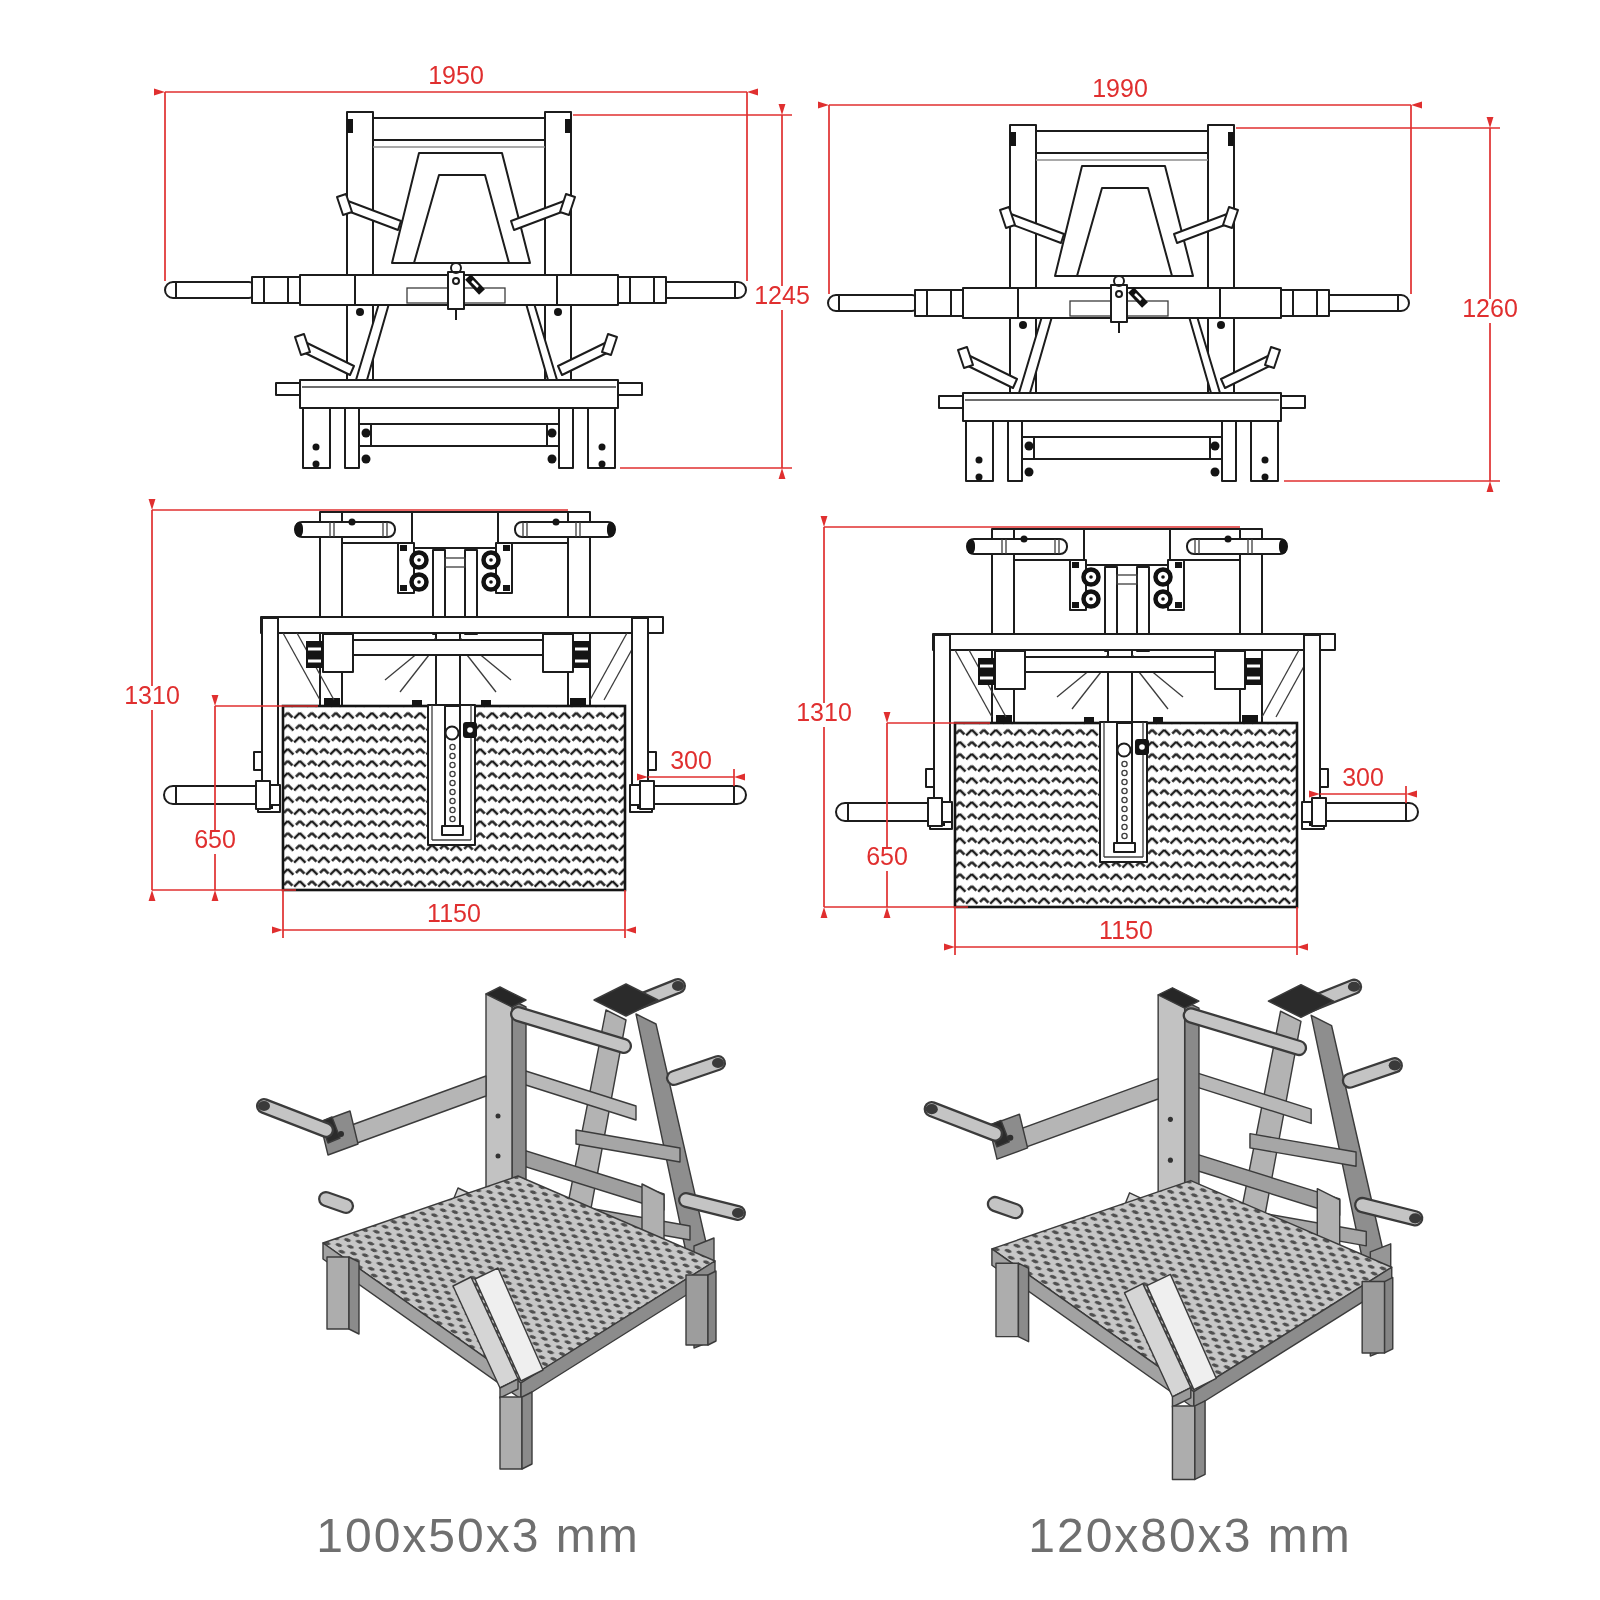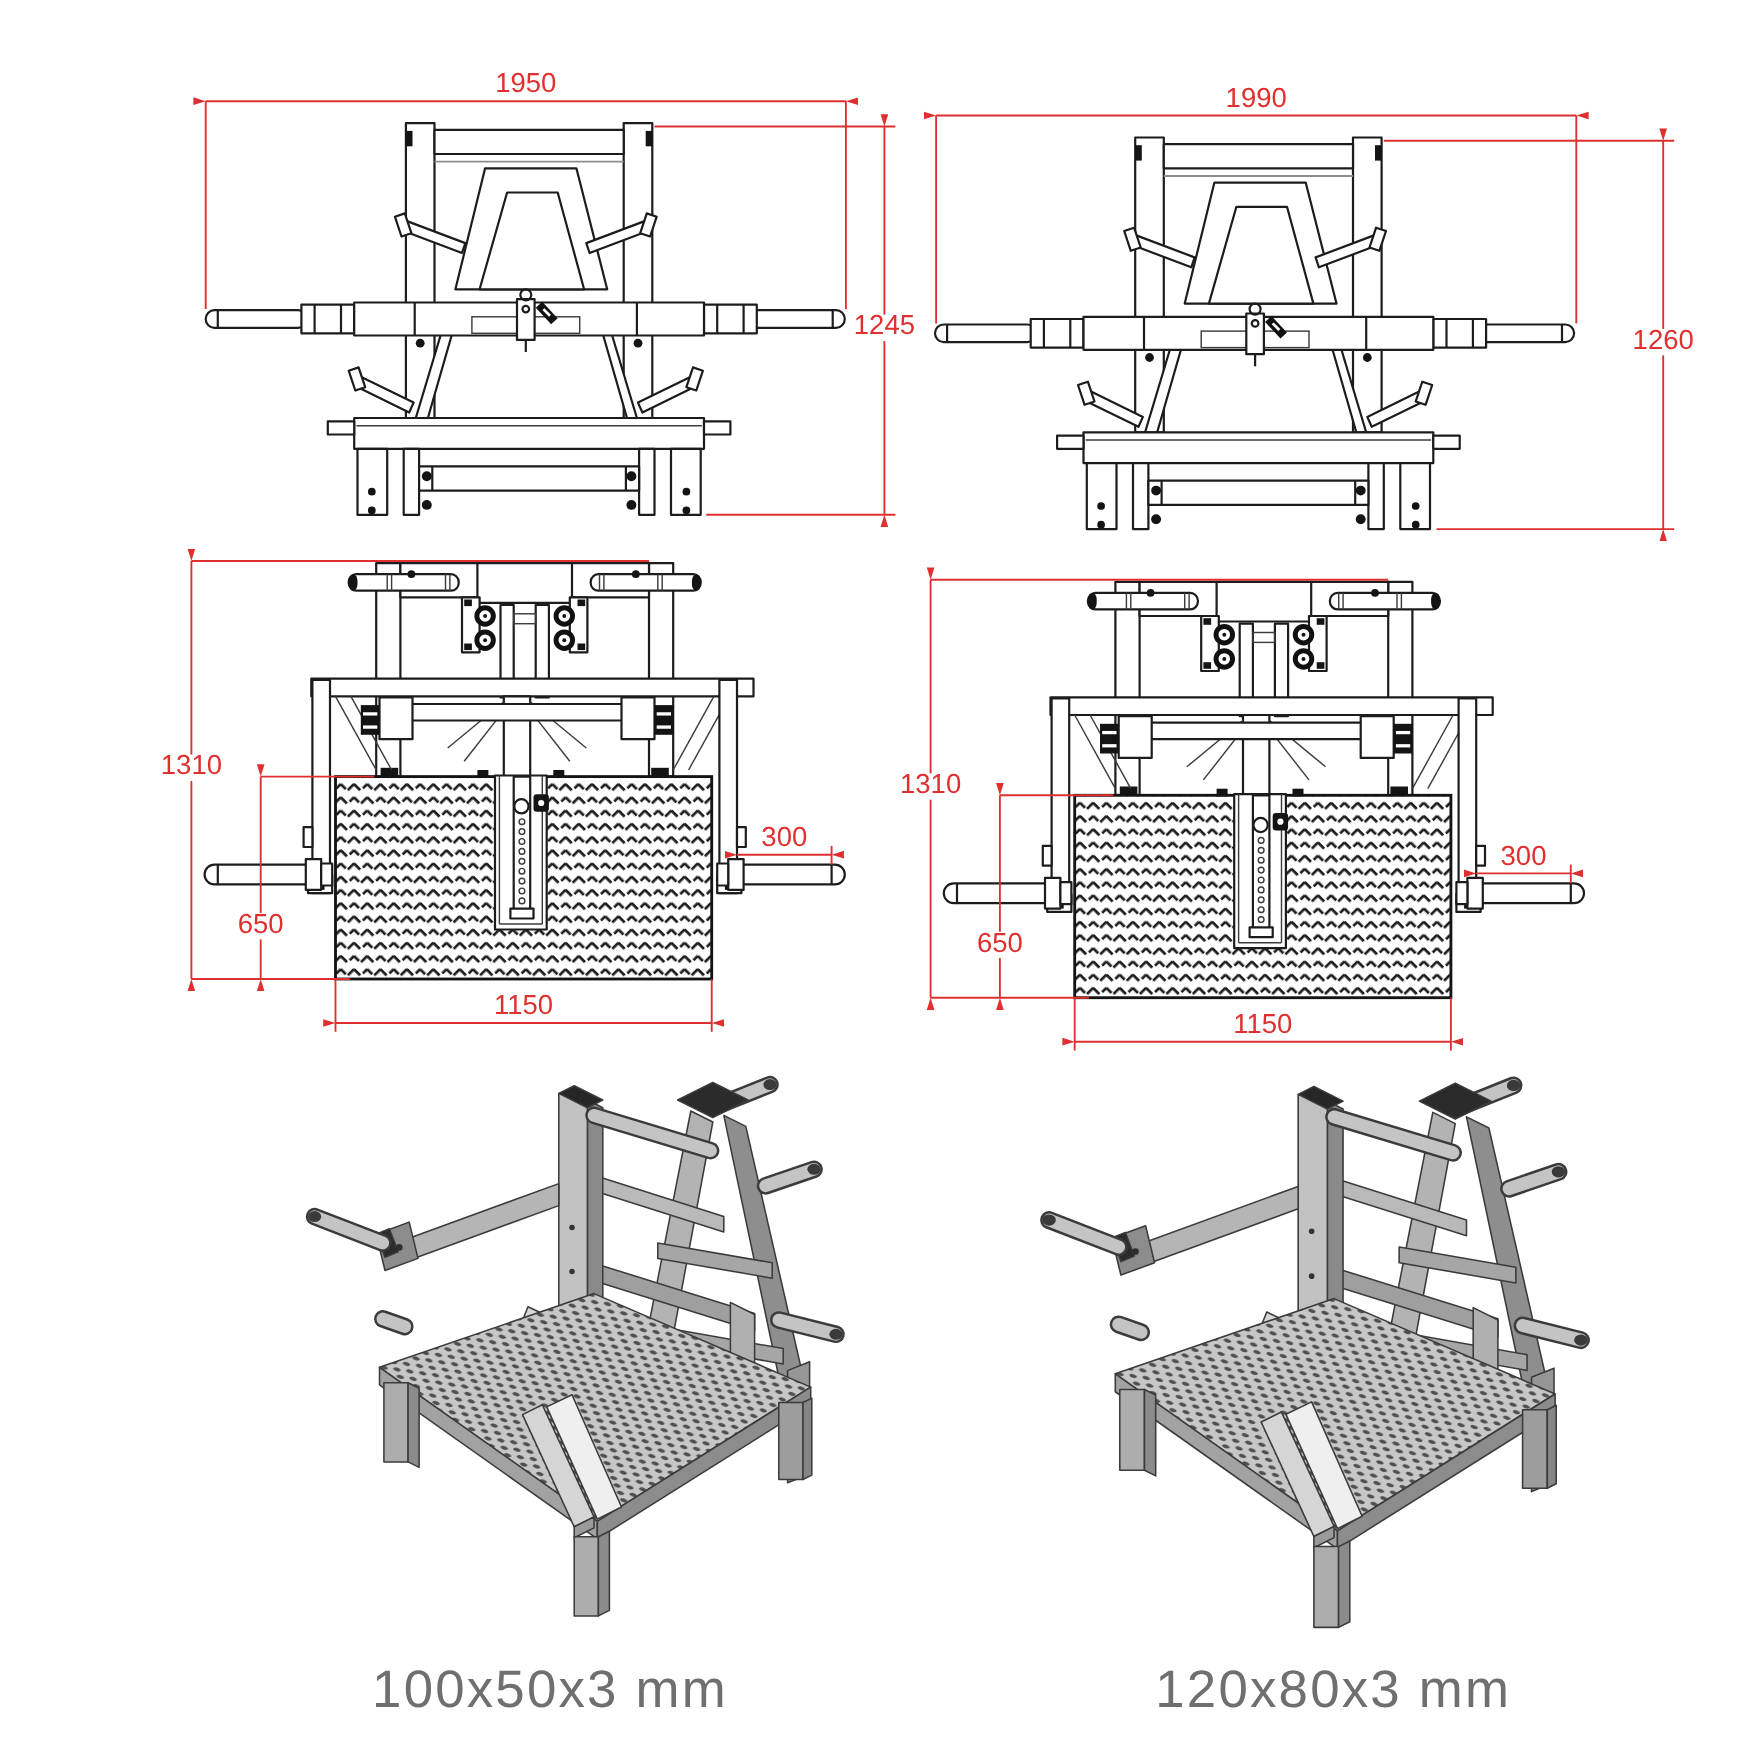--- a/index.html
+++ b/index.html
@@ -1,17 +1,17 @@
 <!DOCTYPE html>
 <html><head>
 <meta charset="utf-8">
 <style>
   html,body{margin:0;padding:0;background:#fff;}
   .sheet{position:relative;width:1300px;height:1600px;background:#fff;
-         font-family:"Liberation Sans",sans-serif;padding-left:22px;}
+         font-family:"Liberation Sans",sans-serif;}
   svg{display:block}
   
   .k  {fill:#fff;stroke:#1c1c1c;stroke-width:2;stroke-linejoin:round;}
   .kn {fill:none;stroke:#1c1c1c;stroke-width:2;stroke-linejoin:round;}
   .kt {fill:none;stroke:#3c3c3c;stroke-width:1.3;}
   .kg {fill:none;stroke:#8d8d8d;stroke-width:1.6;}
   .kd {fill:#141414;stroke:none;}
   .kp {fill:url(#hatch2d);stroke:#141414;stroke-width:2.6;}
   
   .dim{fill:none;stroke:#e02f2f;stroke-width:1.7;}

